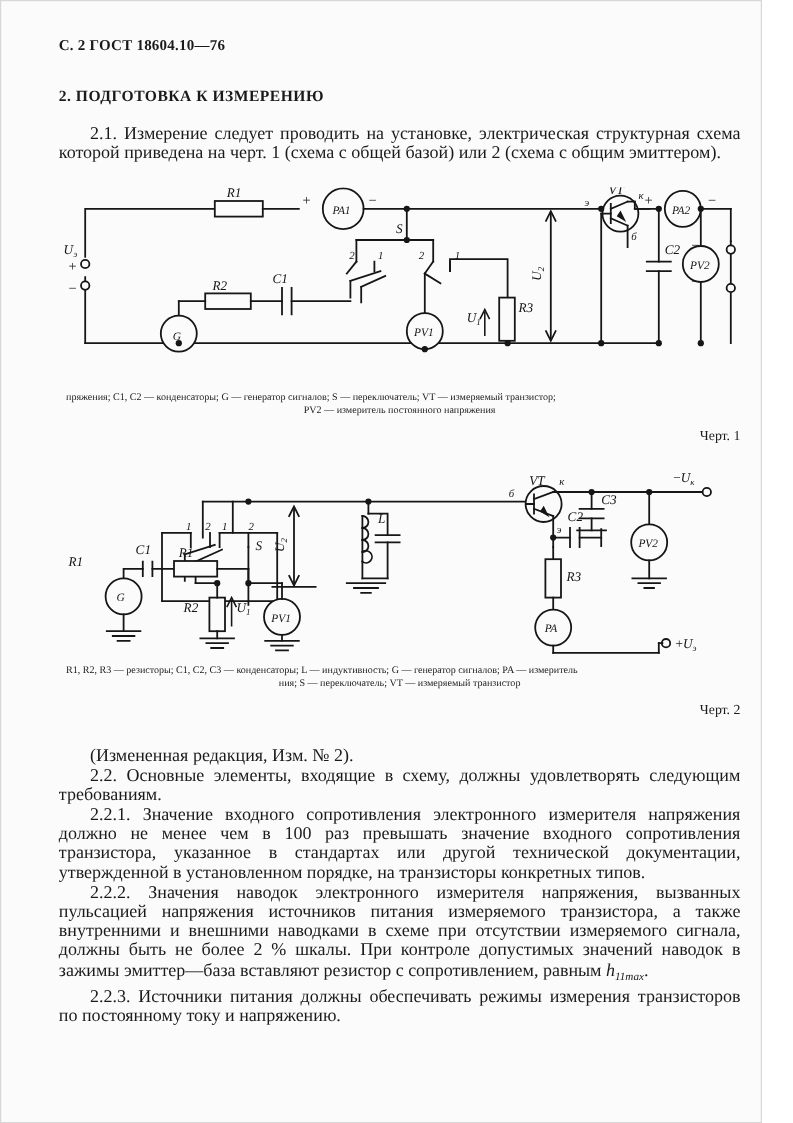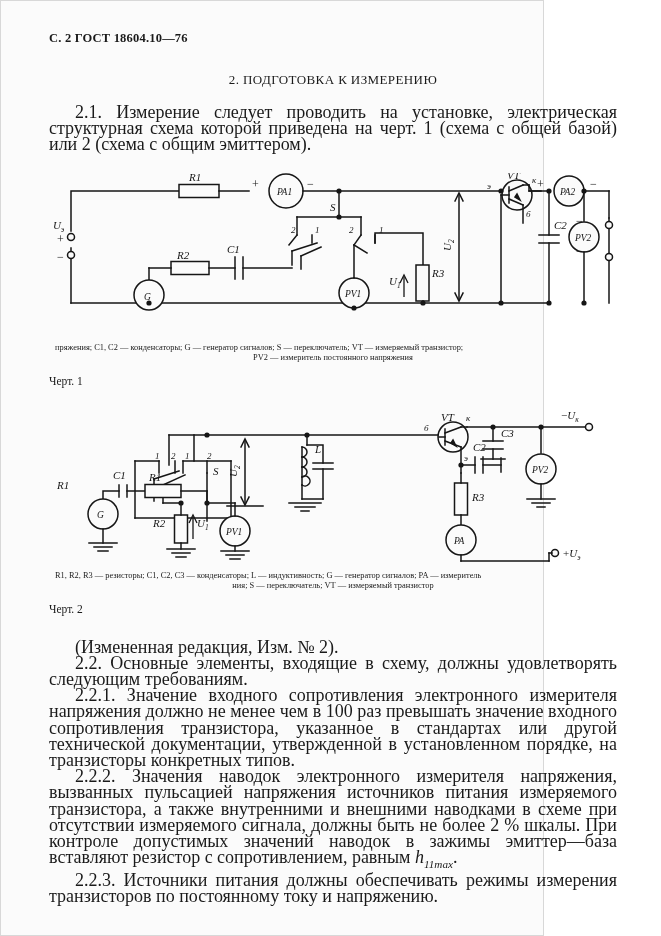--- a/index.html
+++ b/index.html
@@ -11,62 +11,62 @@
     width: 661px;
     height: 936px;
     font-family: "Liberation Serif", serif;
     color: #1a1a1a;
     position: relative;
     overflow: hidden;
   }
   .page {
     position: absolute;
     left: 0; top: 0;
-    width: 544px;
+    width: 635px;
     height: 936px;
     background: #fbfbfb;
     box-sizing: border-box;
     border: 1px solid #d8d8d8;
   }
   .content {
     position: absolute;
     left: 48px;
     top: 30px;
     width: 568px;
   }
   .page-header {
     font-size: 12.5px;
     font-weight: bold;
     letter-spacing: 0.2px;
     margin-bottom: 26px;
   }
   .section-title {
-    text-align: center;
+    text-align: left;
     font-size: 13px;
-    font-weight: normal;
+    font-weight: bold;
     letter-spacing: 0.4px;
     margin: 17px 0 16px 0;
   }
   p.body {
-    font-size: 18px;
+    font-size: 15px;
     line-height: 16.2px;
     text-align: justify;
     margin: 0 0 0 0;
     text-indent: 26px;
     hyphens: none;
   }
   .fig-caption {
     font-size: 8.4px;
     line-height: 10.5px;
     text-align: justify;
     margin: 0 6px;
   }
   .fig-caption.center { text-align: center; }
   .fig-num {
-    text-align: left;
+    text-align: right;
     font-size: 11.5px;
     margin-top: 11px;
   }
   .figure-wrap { margin: 0; }
   .bold { font-weight: normal; }
   .it { font-style: italic; }
   sub { font-size: 0.62em; font-style: italic; }
   .spacer-a { height: 20px; }
   .spacer-b { height: 16px; }
   .spacer-c { height: 24px; }

